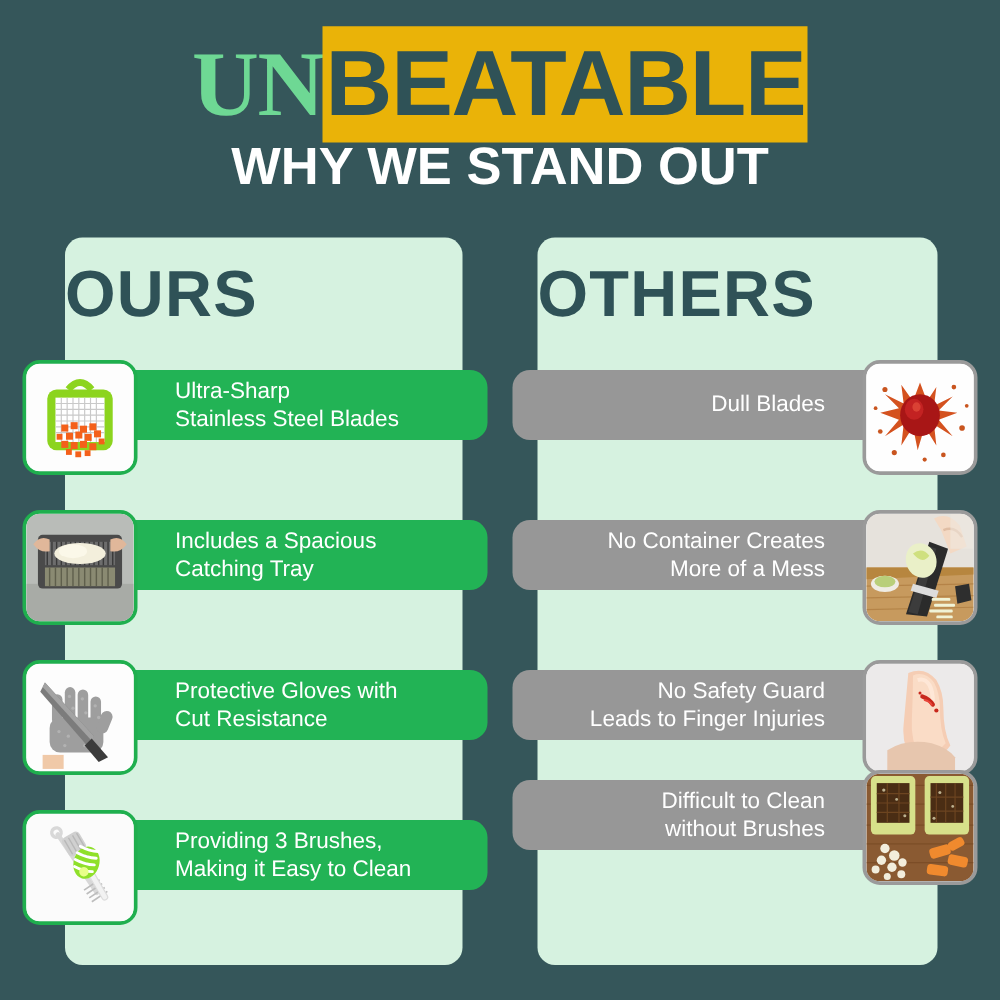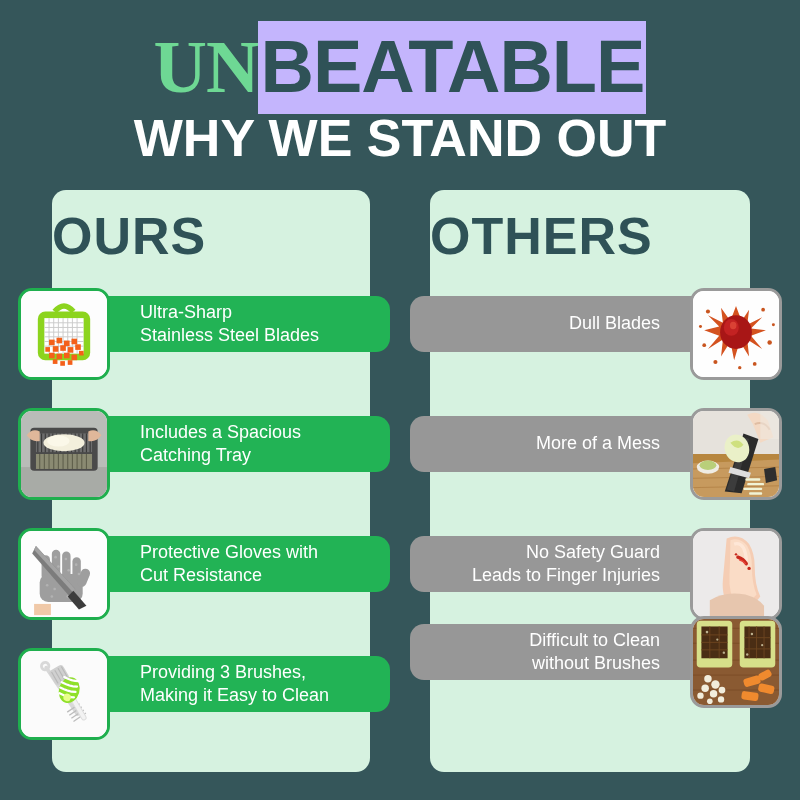--- a/index.html
+++ b/index.html
@@ -18,29 +18,29 @@
     text-align:center;white-space:nowrap;
     font-size:74px;font-weight:bold;letter-spacing:-1px;
     line-height:1;
   }
   .title-un{
     color:#6ed894;
     font-family:Liberation Serif, serif;
     font-weight:bold;
   }
   .title-hl{
-    background:#c4b5fd;
+    background:#eab308;
     color:#2f5257;
     padding:4px 2px 6px 2px;
     font-weight:bold;
   }
   .subtitle{
     position:absolute;left:0;top:112px;width:800px;
     text-align:center;color:#ffffff;
-    font-size:52px;font-weight:bold;letter-spacing:0px;
+    font-size:42px;font-weight:bold;letter-spacing:0px;
     line-height:1;
   }
 
   
   .panel{
     position:absolute;top:190px;height:582px;
     background:#d6f2e0;border-radius:14px;
   }
   .panel-ours{left:52px;width:318px;}
   .panel-others{left:430px;width:320px;}
@@ -318,20 +318,21 @@
           <circle cx="8" cy="38" r="1.6"></circle>
         <circle cx="86" cy="36" r="1.6"></circle>
       </g>
     </svg>
   </div>
 </div>
 
 <div class="row row-others" style="top:408px;">
   <div class="pill pill-others">
     <div>
+      <div>No Container Creates</div>
       <div>More of a Mess</div>
     </div>
   </div>
   <div class="card card-others">
     <svg viewBox="0 0 92 92">
       <rect width="92" height="92" fill="#e6e2dc"></rect>
       <rect x="0" y="46" width="92" height="46" fill="#c79a5e"></rect>
       <path d="M0 46 L92 46 L92 52 L0 56 Z" fill="#b7863f"></path>
       <g stroke="#a8763a" stroke-width="1" opacity="0.6">
         <line x1="0" y1="62" x2="92" y2="60"></line>

